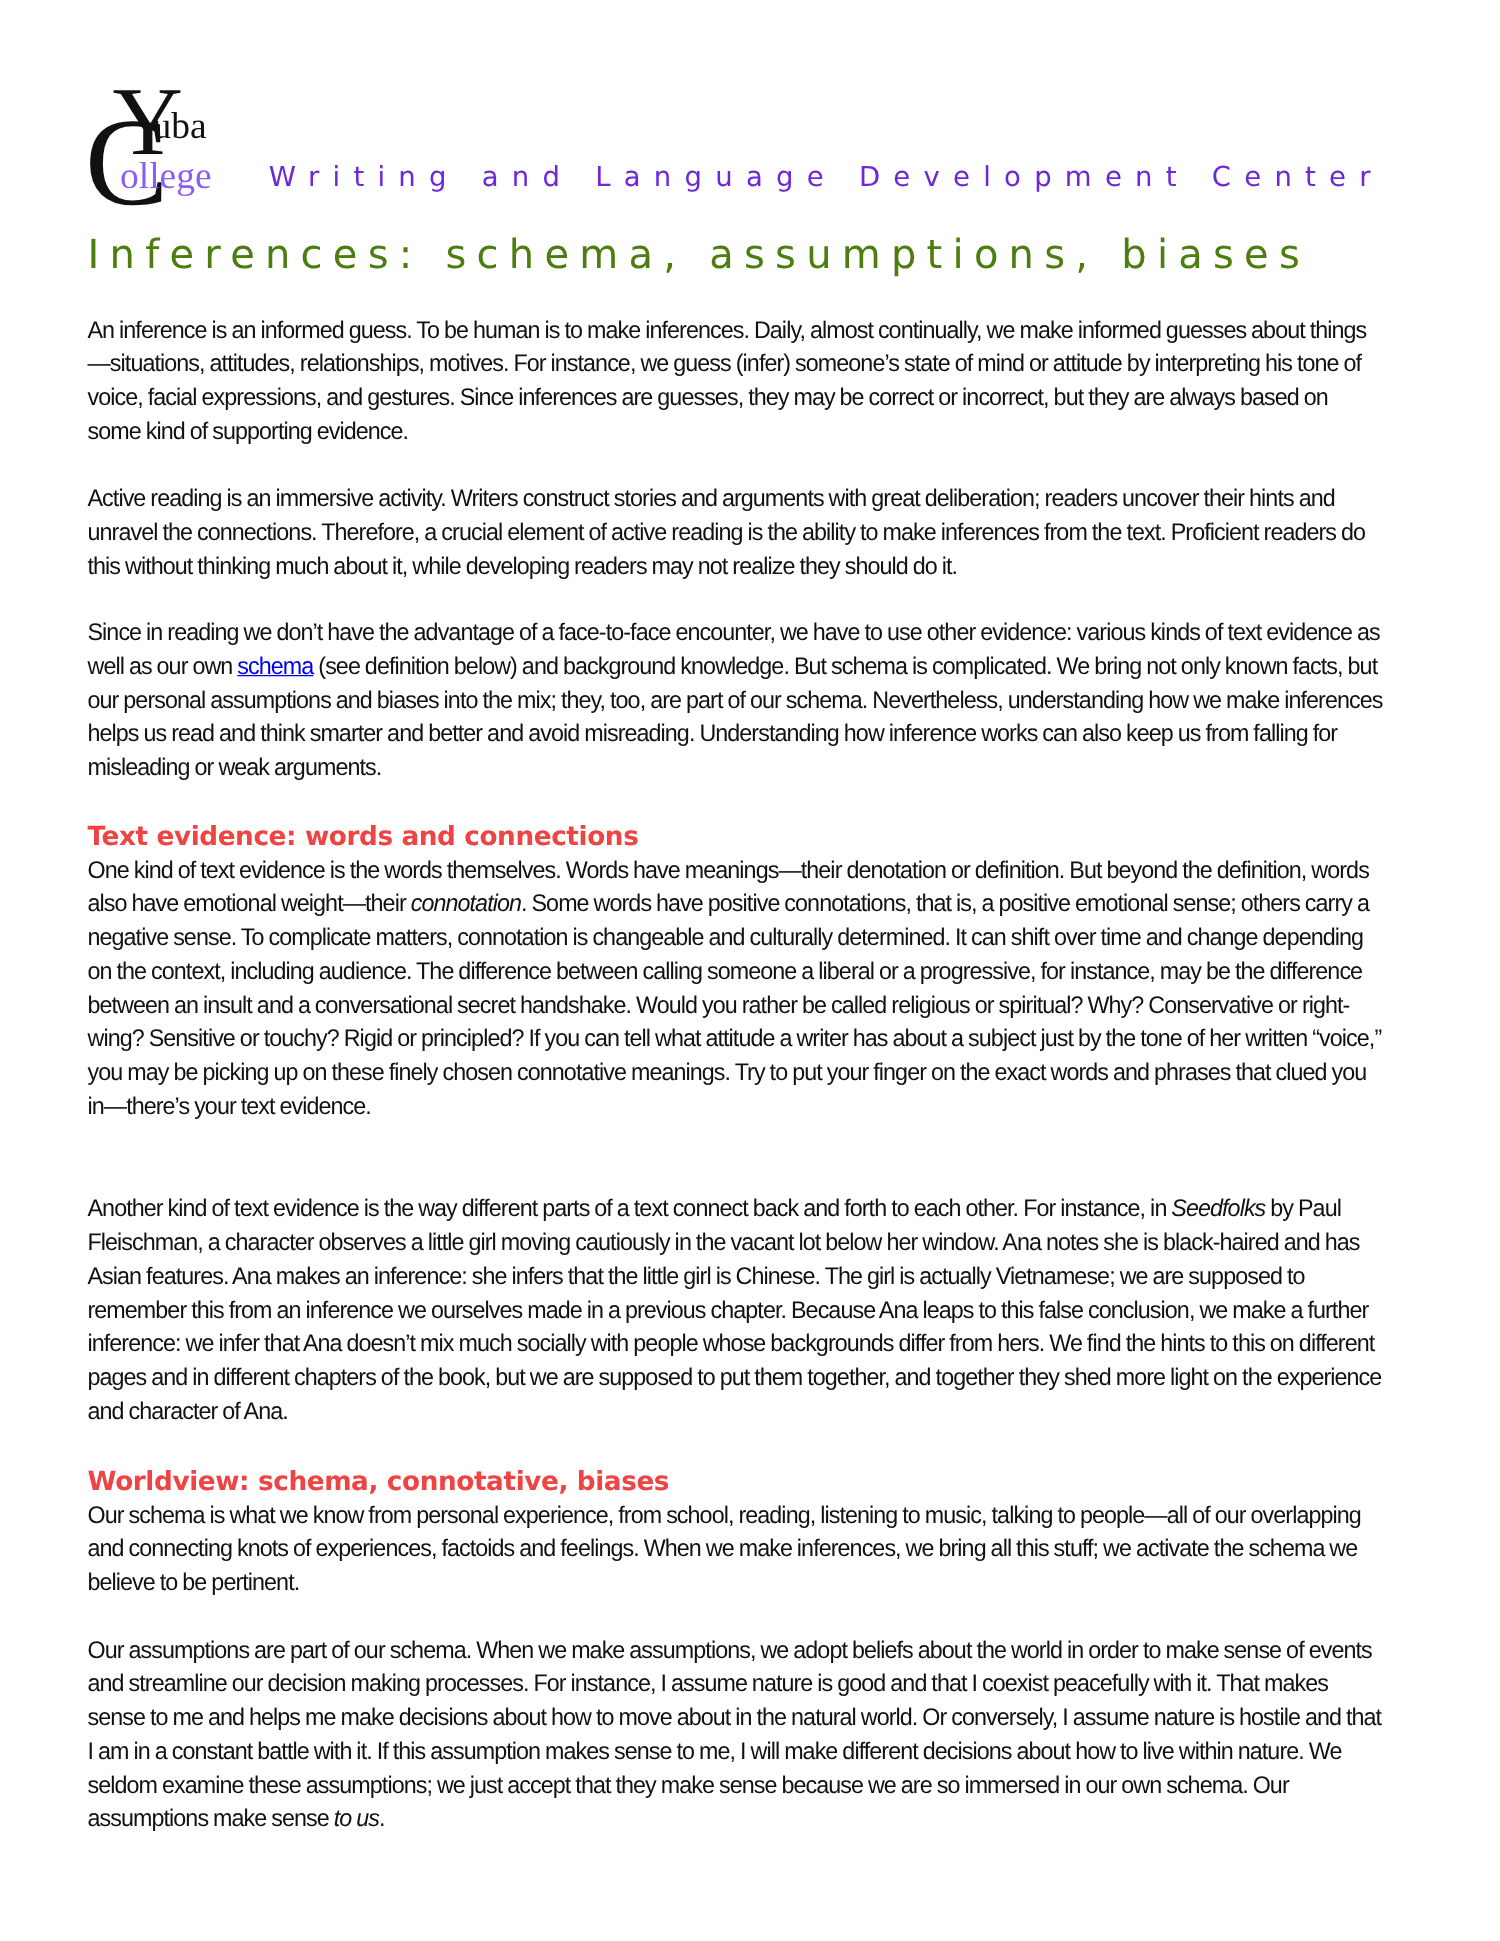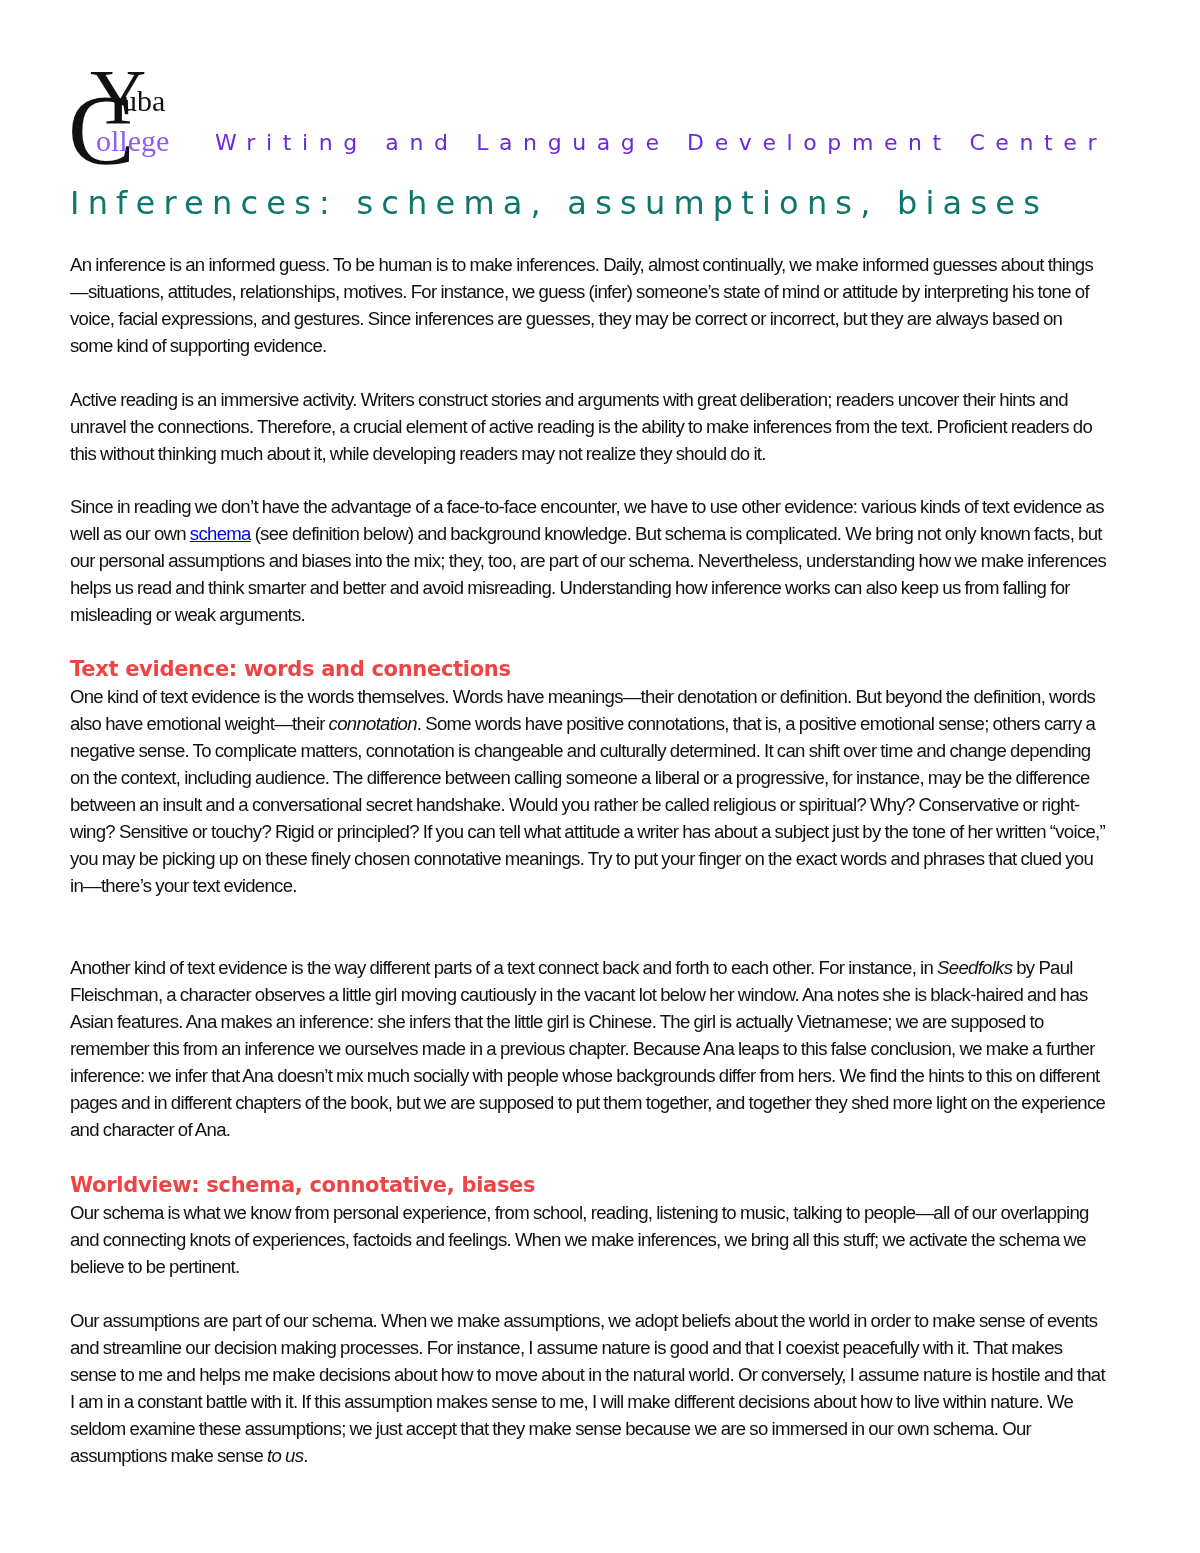--- a/index.html
+++ b/index.html
@@ -7,21 +7,21 @@
 
     
     .header { position: absolute; left: 68px; top: 62px; width: 1080px; height: 110px; }
     .logo { position: absolute; left: 0; top: 0; width: 160px; height: 110px; }
     .logo-C { position: absolute; left: 0; top: 28px; font-family: "Liberation Serif", "DejaVu Serif", serif; font-size: 100px; line-height: 80px; color: #111; font-weight: normal; }
     .logo-Y { position: absolute; left: 22px; top: 0; font-family: "Liberation Serif", "DejaVu Serif", serif; font-size: 78px; line-height: 70px; color: #111; }
     .logo-uba { position: absolute; left: 54px; top: 22px; font-family: "Liberation Serif", "DejaVu Serif", serif; font-size: 30px; line-height: 34px; color: #111; }
     .logo-ollege { position: absolute; left: 28px; top: 62px; font-family: "Liberation Serif", "DejaVu Serif", serif; font-size: 30px; line-height: 34px; color: #8b5cf6; }
     .center-name { position: absolute; left: 147px; top: 66px; font-family: "DejaVu Sans", sans-serif; font-size: 22px; letter-spacing: 10.6px; line-height: 30px; white-space: nowrap; color: #6d28d9; }
 
-    .doc-title { position: absolute; left: 70px; top: 183px; font-family: "DejaVu Sans", sans-serif; font-size: 32px; letter-spacing: 8.2px; line-height: 40px; white-space: nowrap; margin: 0; font-weight: normal; color: #0f766e; }
+    .doc-title { position: absolute; left: 70px; top: 183px; font-family: "DejaVu Sans", sans-serif; font-size: 32px; letter-spacing: 8.2px; line-height: 40px; white-space: nowrap; margin: 0; font-weight: normal; color: #4d7c0f; }
 
     .body-text { position: absolute; left: 70px; width: 1070px; font-family: "Liberation Sans", sans-serif; font-size: 19.2px; line-height: 27px; letter-spacing: -0.75px; word-spacing: -0.5px; margin: 0; color: #111; transform: scaleX(0.97); transform-origin: left top; }
     .section-heading { position: absolute; left: 70px; font-family: "DejaVu Sans", sans-serif; font-weight: bold; font-size: 21px; line-height: 28px; margin: 0; letter-spacing: -0.3px; color: #ef4444; }
     .link { color: #0000ee; text-decoration: underline; }
     em { font-style: italic; }
   </style>
 </head>
 <body>
 
 <div class="header">

